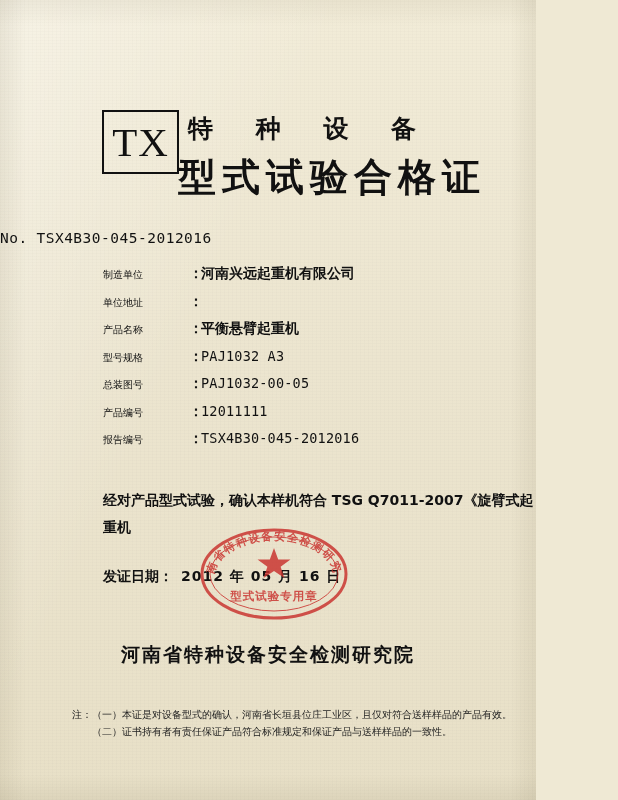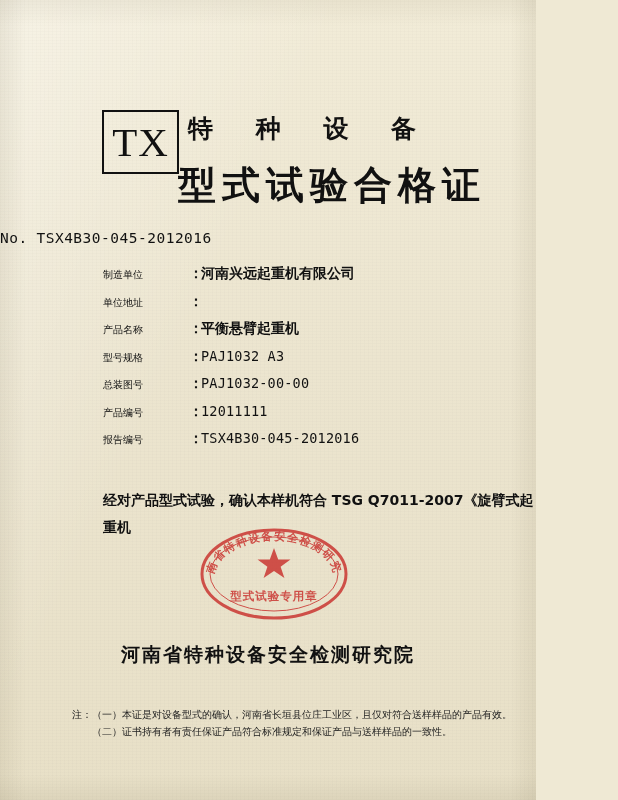--- a/index.html
+++ b/index.html
@@ -71,21 +71,21 @@
     top: 16px;
     font-size: 25px;
     letter-spacing: 17px;
     font-weight: bold;
     color: #111;
     font-family: "DejaVu Sans", sans-serif;
   }
   .title-2 {
     position: absolute;
     left: 178px;
-    top: 64px;
+    top: 56px;
     font-size: 38px;
     letter-spacing: 6px;
     font-weight: bold;
     color: #111;
     font-family: "DejaVu Sans", sans-serif;
   }
 
   .cert-no {
     position: absolute;
     left: 0; right: 0;
@@ -253,38 +253,42 @@
       <span class="field-value cjk">平衡悬臂起重机</span>
     </div>
     <div class="field-row">
       <span class="field-label">型号规格</span>
       <span class="field-colon">：</span>
       <span class="field-value">PAJ1032 A3</span>
     </div>
     <div class="field-row">
       <span class="field-label">总装图号</span>
       <span class="field-colon">：</span>
-      <span class="field-value">PAJ1032-00-00</span>
+      <span class="field-value">PAJ1032-00-05</span>
     </div>
     <div class="field-row">
       <span class="field-label">产品编号</span>
       <span class="field-colon">：</span>
       <span class="field-value">12011111</span>
     </div>
     <div class="field-row">
       <span class="field-label">报告编号</span>
       <span class="field-colon">：</span>
       <span class="field-value">TSX4B30-045-2012016</span>
     </div>
   </div>
 
   <div class="statement">
     <span>经对产品型式试验，确认本样机符合 TSG Q7011-2007《旋臂式起重机</span>
   </div>
 
+  <div class="issue-row">
+    <span class="issue-label">发证日期：</span>
+    <span class="issue-date">2012 年 05 月 16 日</span>
+  </div>
 
   <div class="seal">
     <svg width="156" height="96" viewBox="0 0 156 96" xmlns="http://www.w3.org/2000/svg">
       <g transform="translate(78,48)">
         <ellipse cx="0" cy="0" rx="72" ry="44" fill="none" stroke="#c9302c" stroke-width="3"></ellipse>
         <ellipse cx="0" cy="0" rx="64" ry="37" fill="none" stroke="#c9302c" stroke-width="1"></ellipse>
         <path id="sealArc" d="M -60 2 A 60 36 0 0 1 60 2" fill="none"></path>
         <text font-family="DejaVu Sans, sans-serif" font-size="11" font-weight="bold" fill="#c9302c" letter-spacing="1.5">
           <textPath href="#sealArc" startOffset="50%" text-anchor="middle">河南省特种设备安全检测研究院</textPath>
         </text>

